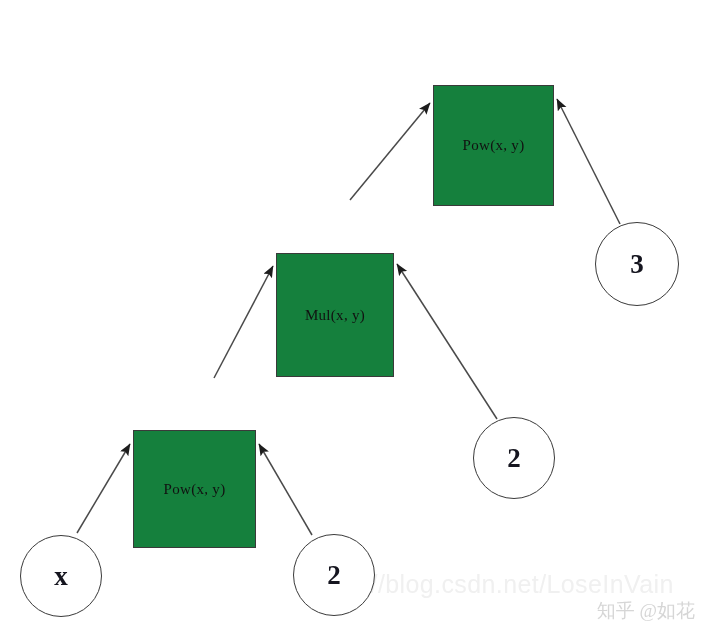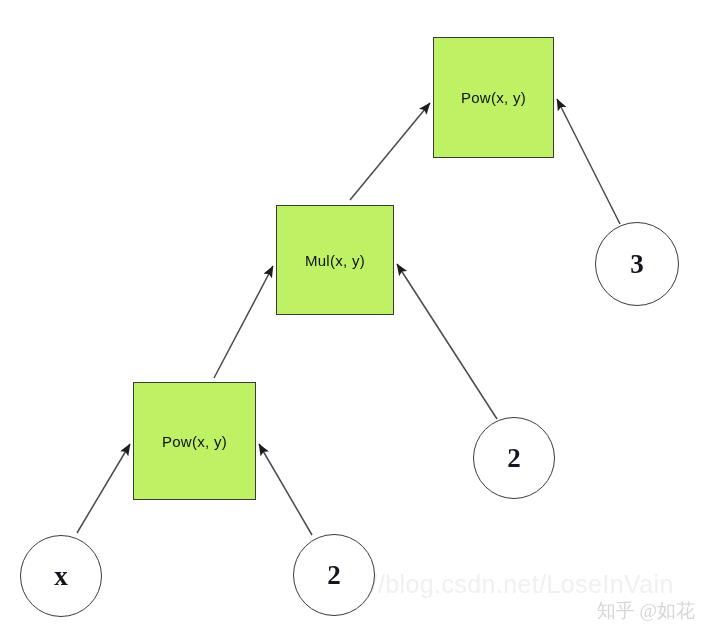--- a/index.html
+++ b/index.html
@@ -21,29 +21,30 @@
     position: absolute;
     left: 0;
     top: 0;
     width: 707px;
     height: 640px;
   }
   .node-box {
     position: absolute;
     box-sizing: border-box;
     border: 1.6px solid #3a3a3a;
-    background: #bef264;
+    background: #15803d;
     display: flex;
     align-items: center;
     justify-content: center;
-    font-family: Liberation Sans, sans-serif;
+    font-family: Liberation Serif, serif;
     font-size: 15px;
     color: #111111;
     letter-spacing: 0.3px;
     z-index: 3;
+    margin-top: 48px;
   }
   .node-circle {
     position: absolute;
     box-sizing: border-box;
     border: 1.5px solid #3a3a3a;
     border-radius: 50%;
     background: #ffffff;
     display: flex;
     align-items: center;
     justify-content: center;
@@ -95,21 +96,21 @@
         <line x1="497" y1="419" x2="397" y2="264" marker-end="url(#arrowhead)"></line>
         <line x1="77" y1="533" x2="130" y2="444" marker-end="url(#arrowhead)"></line>
         <line x1="312" y1="535" x2="259" y2="444" marker-end="url(#arrowhead)"></line>
       </g>
   </svg>
 
   <div class="node-box" style="left:433px; top:37px; width:121px; height:121px;">
     <span>Pow(x, y)</span>
   </div>
 
-  <div class="node-box" style="left:276px; top:205px; width:118px; height:110px;">
+  <div class="node-box" style="left:276px; top:205px; width:118px; height:124px;">
     <span>Mul(x, y)</span>
   </div>
 
   <div class="node-box" style="left:133px; top:382px; width:123px; height:118px;">
     <span>Pow(x, y)</span>
   </div>
 
   <div class="node-circle" style="left:595px; top:222px; width:84px; height:84px;">
     <span>3</span>
   </div>

